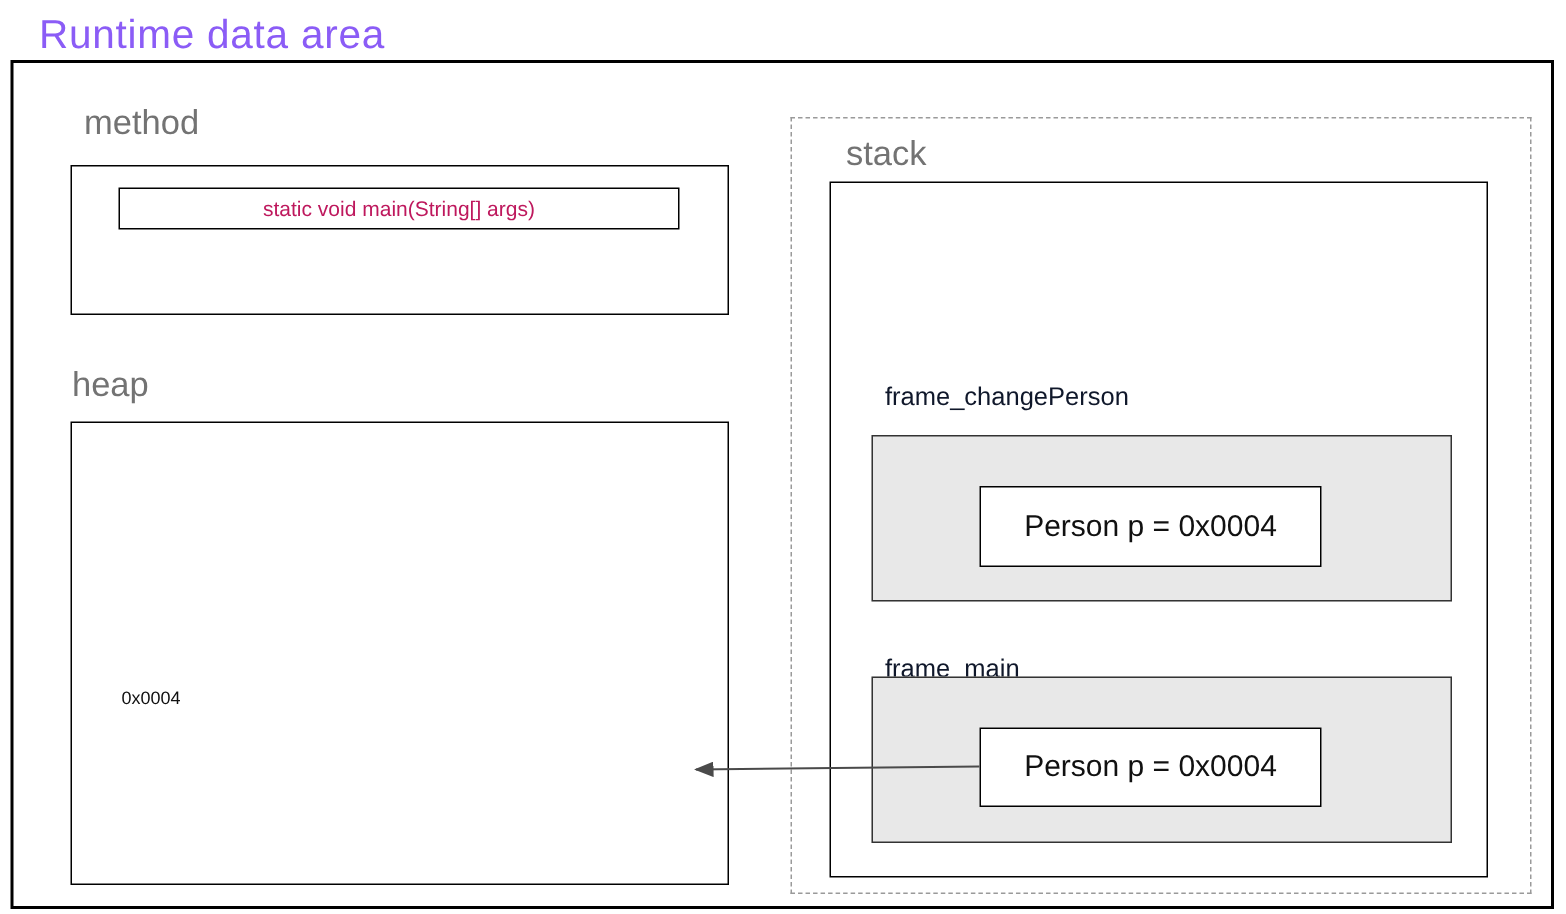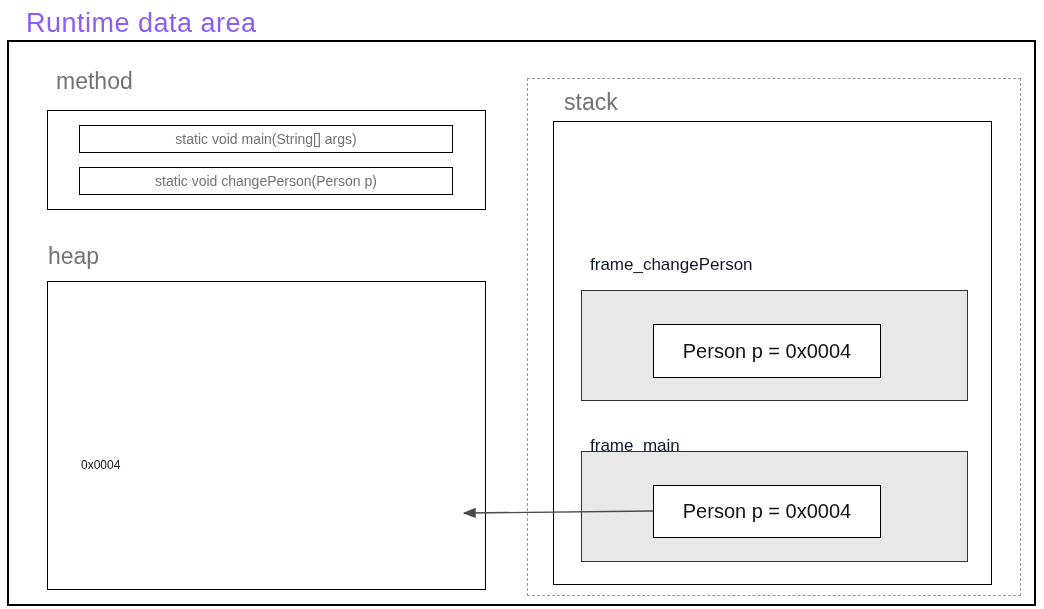--- a/index.html
+++ b/index.html
@@ -44,21 +44,21 @@
     left: 47px; top: 110px;
     width: 439px; height: 100px;
     border: 1.5px solid var(--border, #000);
   }
   .method-item {
     left: 79px;
     width: 374px; height: 28px;
     border: 1px solid var(--border, #000);
     display: flex; align-items: center; justify-content: center;
     font-size: 14px;
-    color: #737373;
+    color: #be185d;
     background: #fff;
     white-space: pre;
   }
   .method-item-1 { top: 125px; }
   .method-item-2 { top: 167px; }
 
   
   .heap-label { left: 48px; top: 243px; }
   .heap-box {
     left: 47px; top: 281px;
@@ -142,21 +142,20 @@
 
 <div id="canvas">
 
   <div class="abs diagram-title">Runtime data area</div>
 
   <div class="abs outer-box"></div>
 
   <div class="abs section-label method-label">method</div>
   <div class="abs method-box"></div>
   <div class="abs method-item method-item-1">static void main(String[] args)</div>
-  <div class="abs method-item method-item-2">static void changePerson(Person p)</div>
 
   <div class="abs section-label heap-label">heap</div>
   <div class="abs heap-box"></div>
   <div class="abs heap-address">0x0004</div>
 
   <div class="abs thread-box"></div>
 
   <div class="abs section-label stack-label">stack</div>
   <div class="abs stack-box"></div>
 

